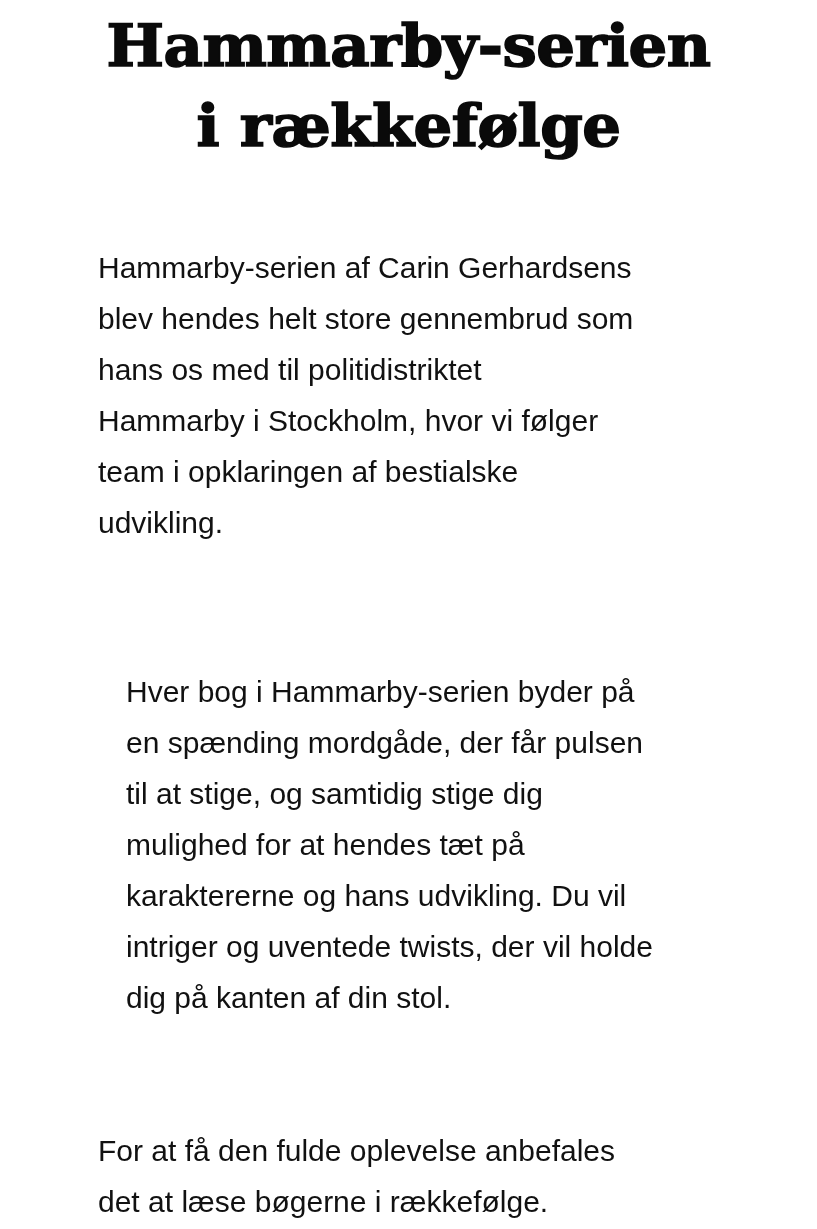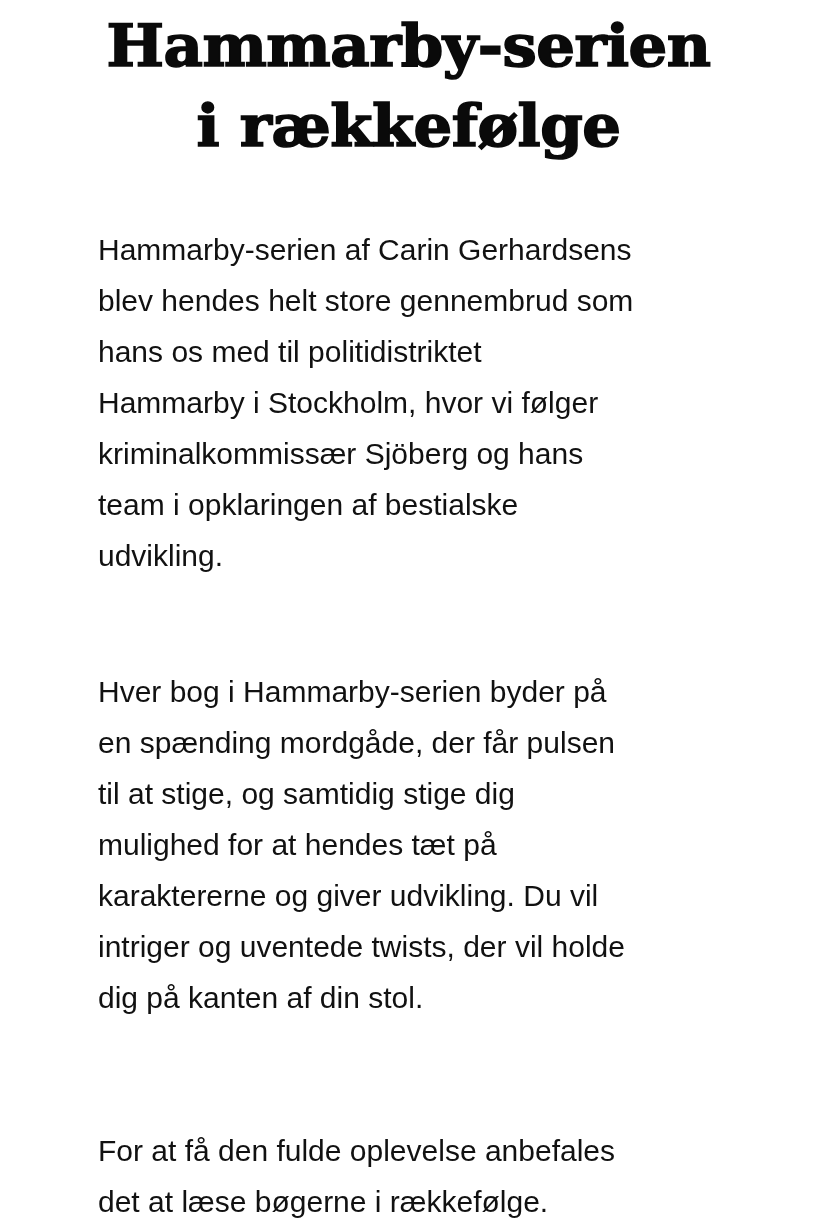--- a/index.html
+++ b/index.html
@@ -20,48 +20,47 @@
   .title span { display: block; }
   .body-text {
     position: absolute; left: 98px; width: 680px;
     font-family: "Liberation Sans", sans-serif;
     font-size: 30px;
     line-height: 51px;
     color: #111111;
     margin: 0;
   }
   .body-text span { display: block; white-space: nowrap; }
-  #p1 { top: 224px; }
-  #p2 { top: 666px; }
+  #p1 { top: 242px; }
+  #p2 { top: 666px; margin-left: 28px; }
   #p3 { top: 1125px; }
 </style>
 </head>
 <body>
 
 <h1 class="title">
   <span>Hammarby-serien</span>
   <span>i rækkefølge</span>
 </h1>
 
 <p class="body-text" id="p1">
   <span>Hammarby-serien af Carin Gerhardsens</span>
   <span>blev hendes helt store gennembrud som</span>
   <span>hans os med til politidistriktet</span>
   <span>Hammarby i Stockholm, hvor vi følger</span>
-  <span>kriminalkommissær Sjöberg og hans</span>
   <span>team i opklaringen af bestialske</span>
   <span>udvikling.</span>
 </p>
 
 <p class="body-text" id="p2">
   <span>Hver bog i Hammarby-serien byder på</span>
   <span>en spænding mordgåde, der får pulsen</span>
   <span>til at stige, og samtidig stige dig</span>
   <span>mulighed for at hendes tæt på</span>
-  <span>karaktererne og giver udvikling. Du vil</span>
+  <span>karaktererne og hans udvikling. Du vil</span>
   <span>intriger og uventede twists, der vil holde</span>
   <span>dig på kanten af din stol.</span>
 </p>
 
 <p class="body-text" id="p3">
   <span>For at få den fulde oplevelse anbefales</span>
   <span>det at læse bøgerne i rækkefølge.</span>
 </p>
 
 </body></html>

